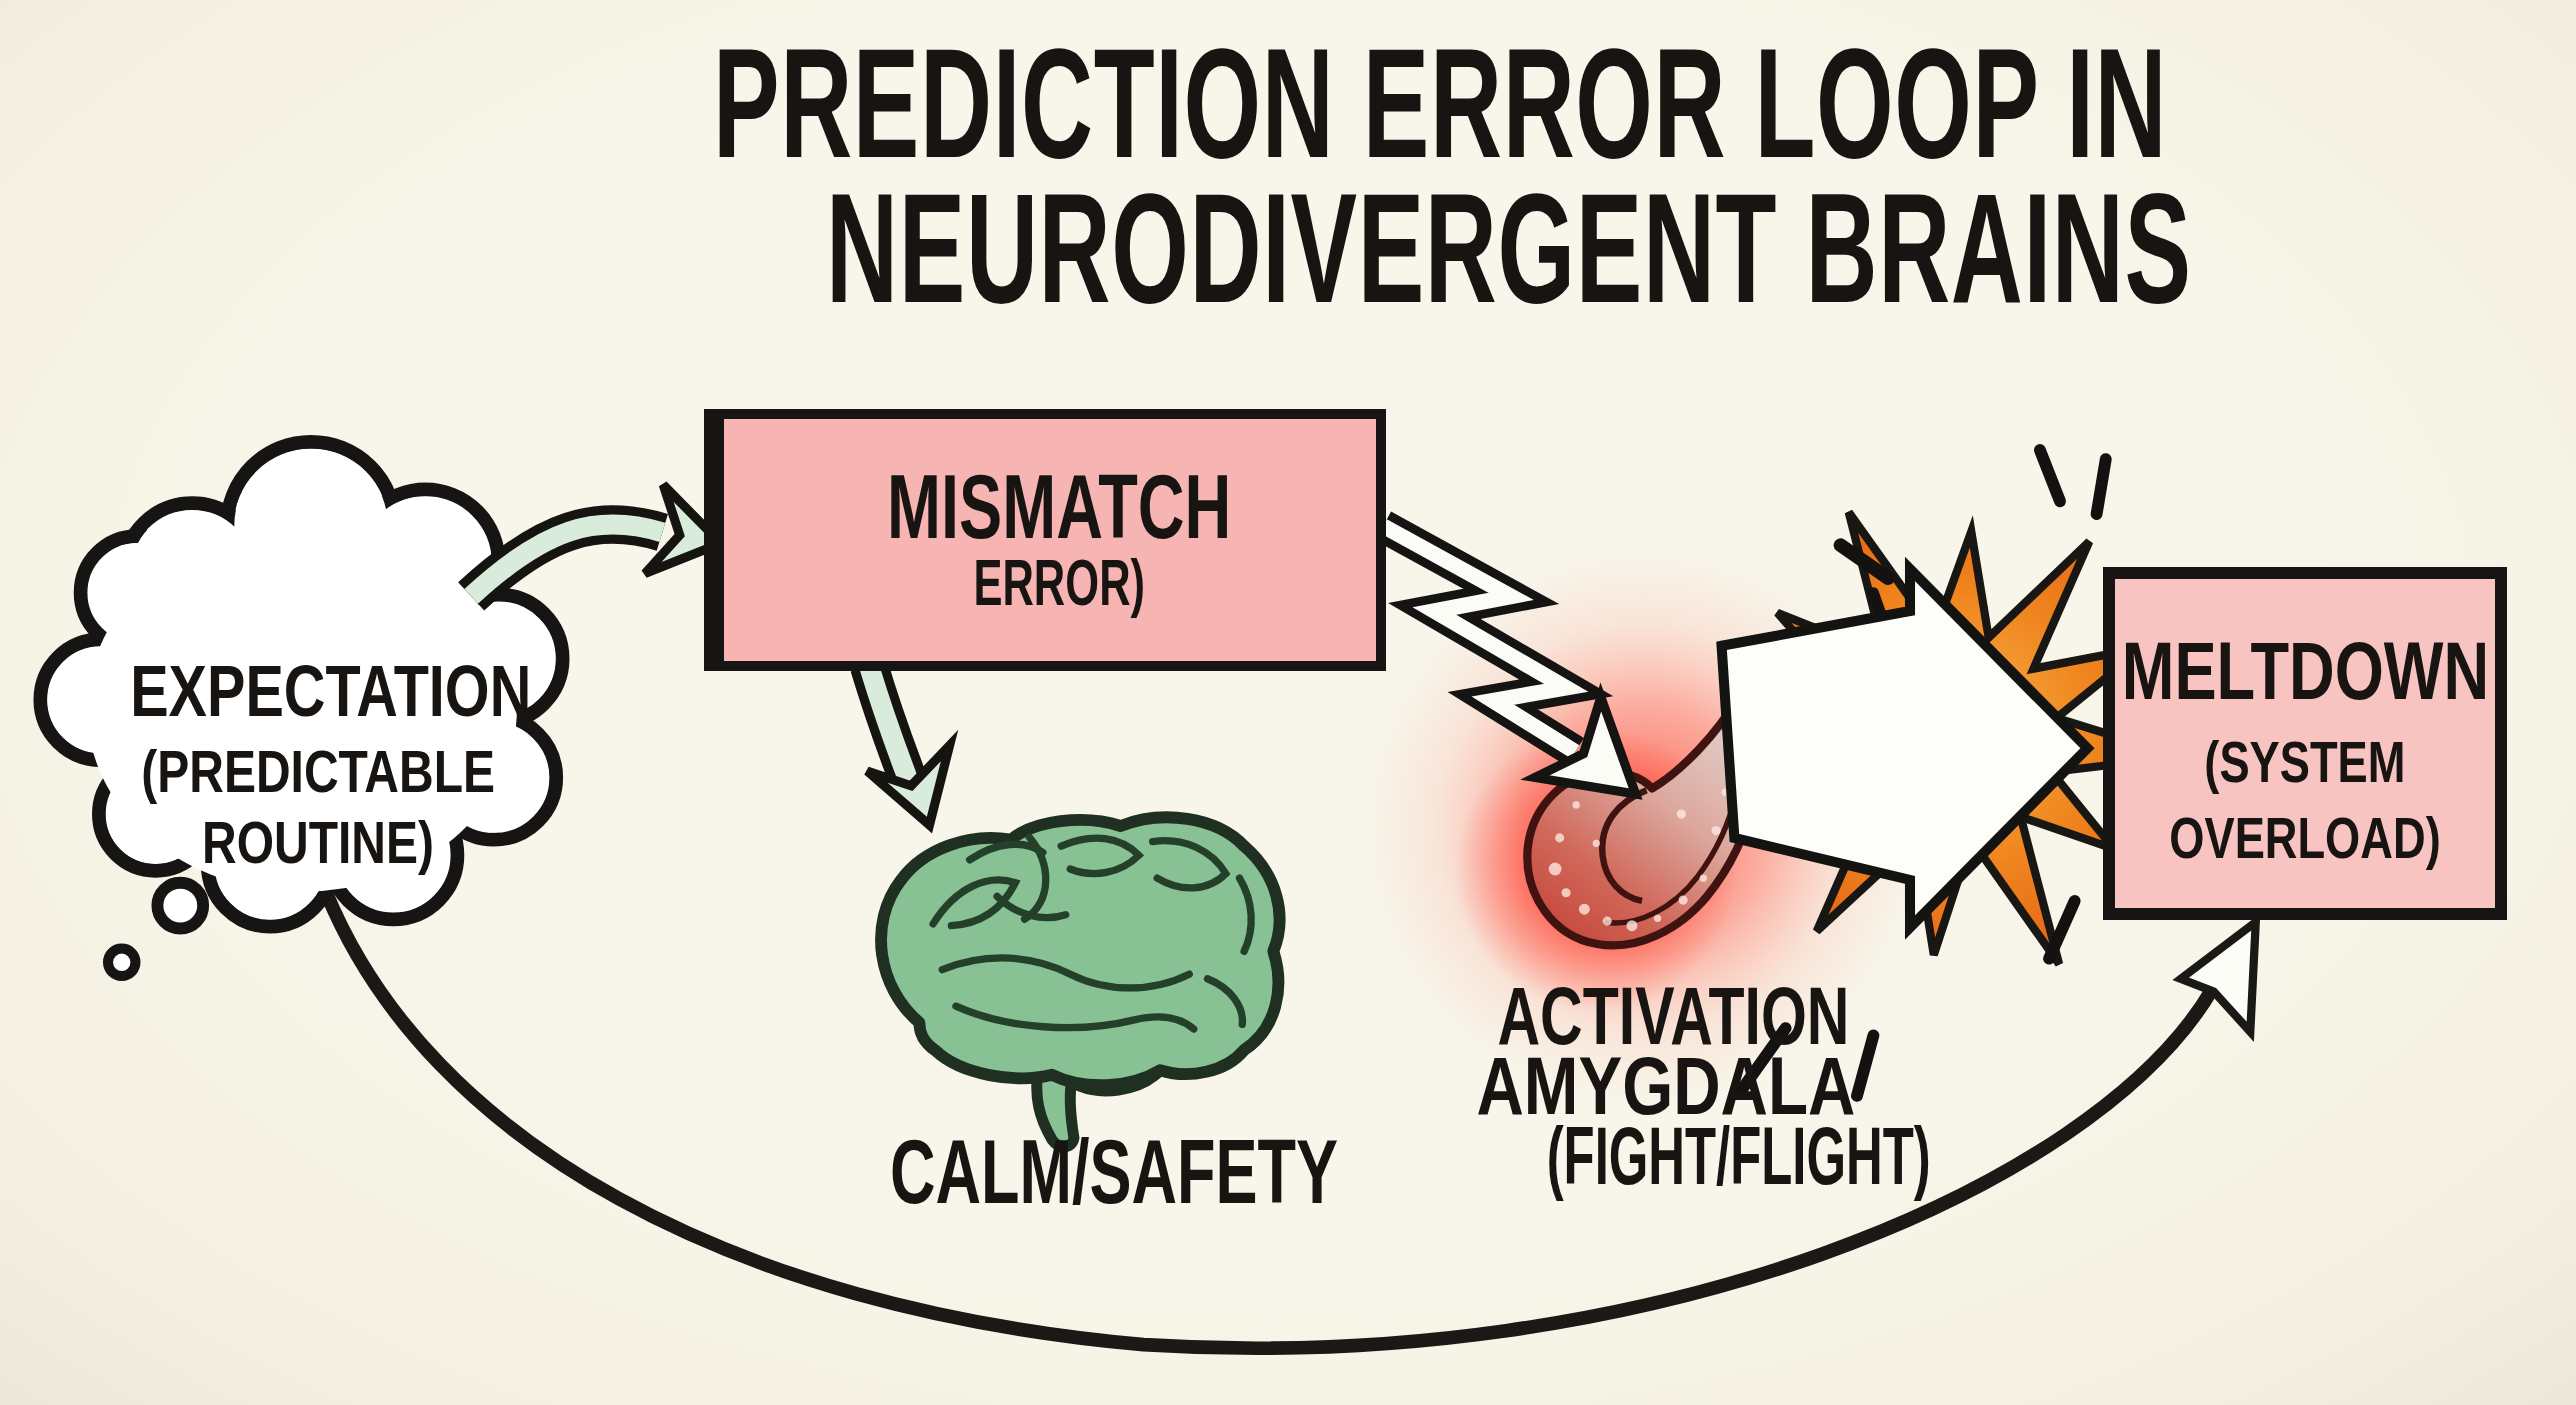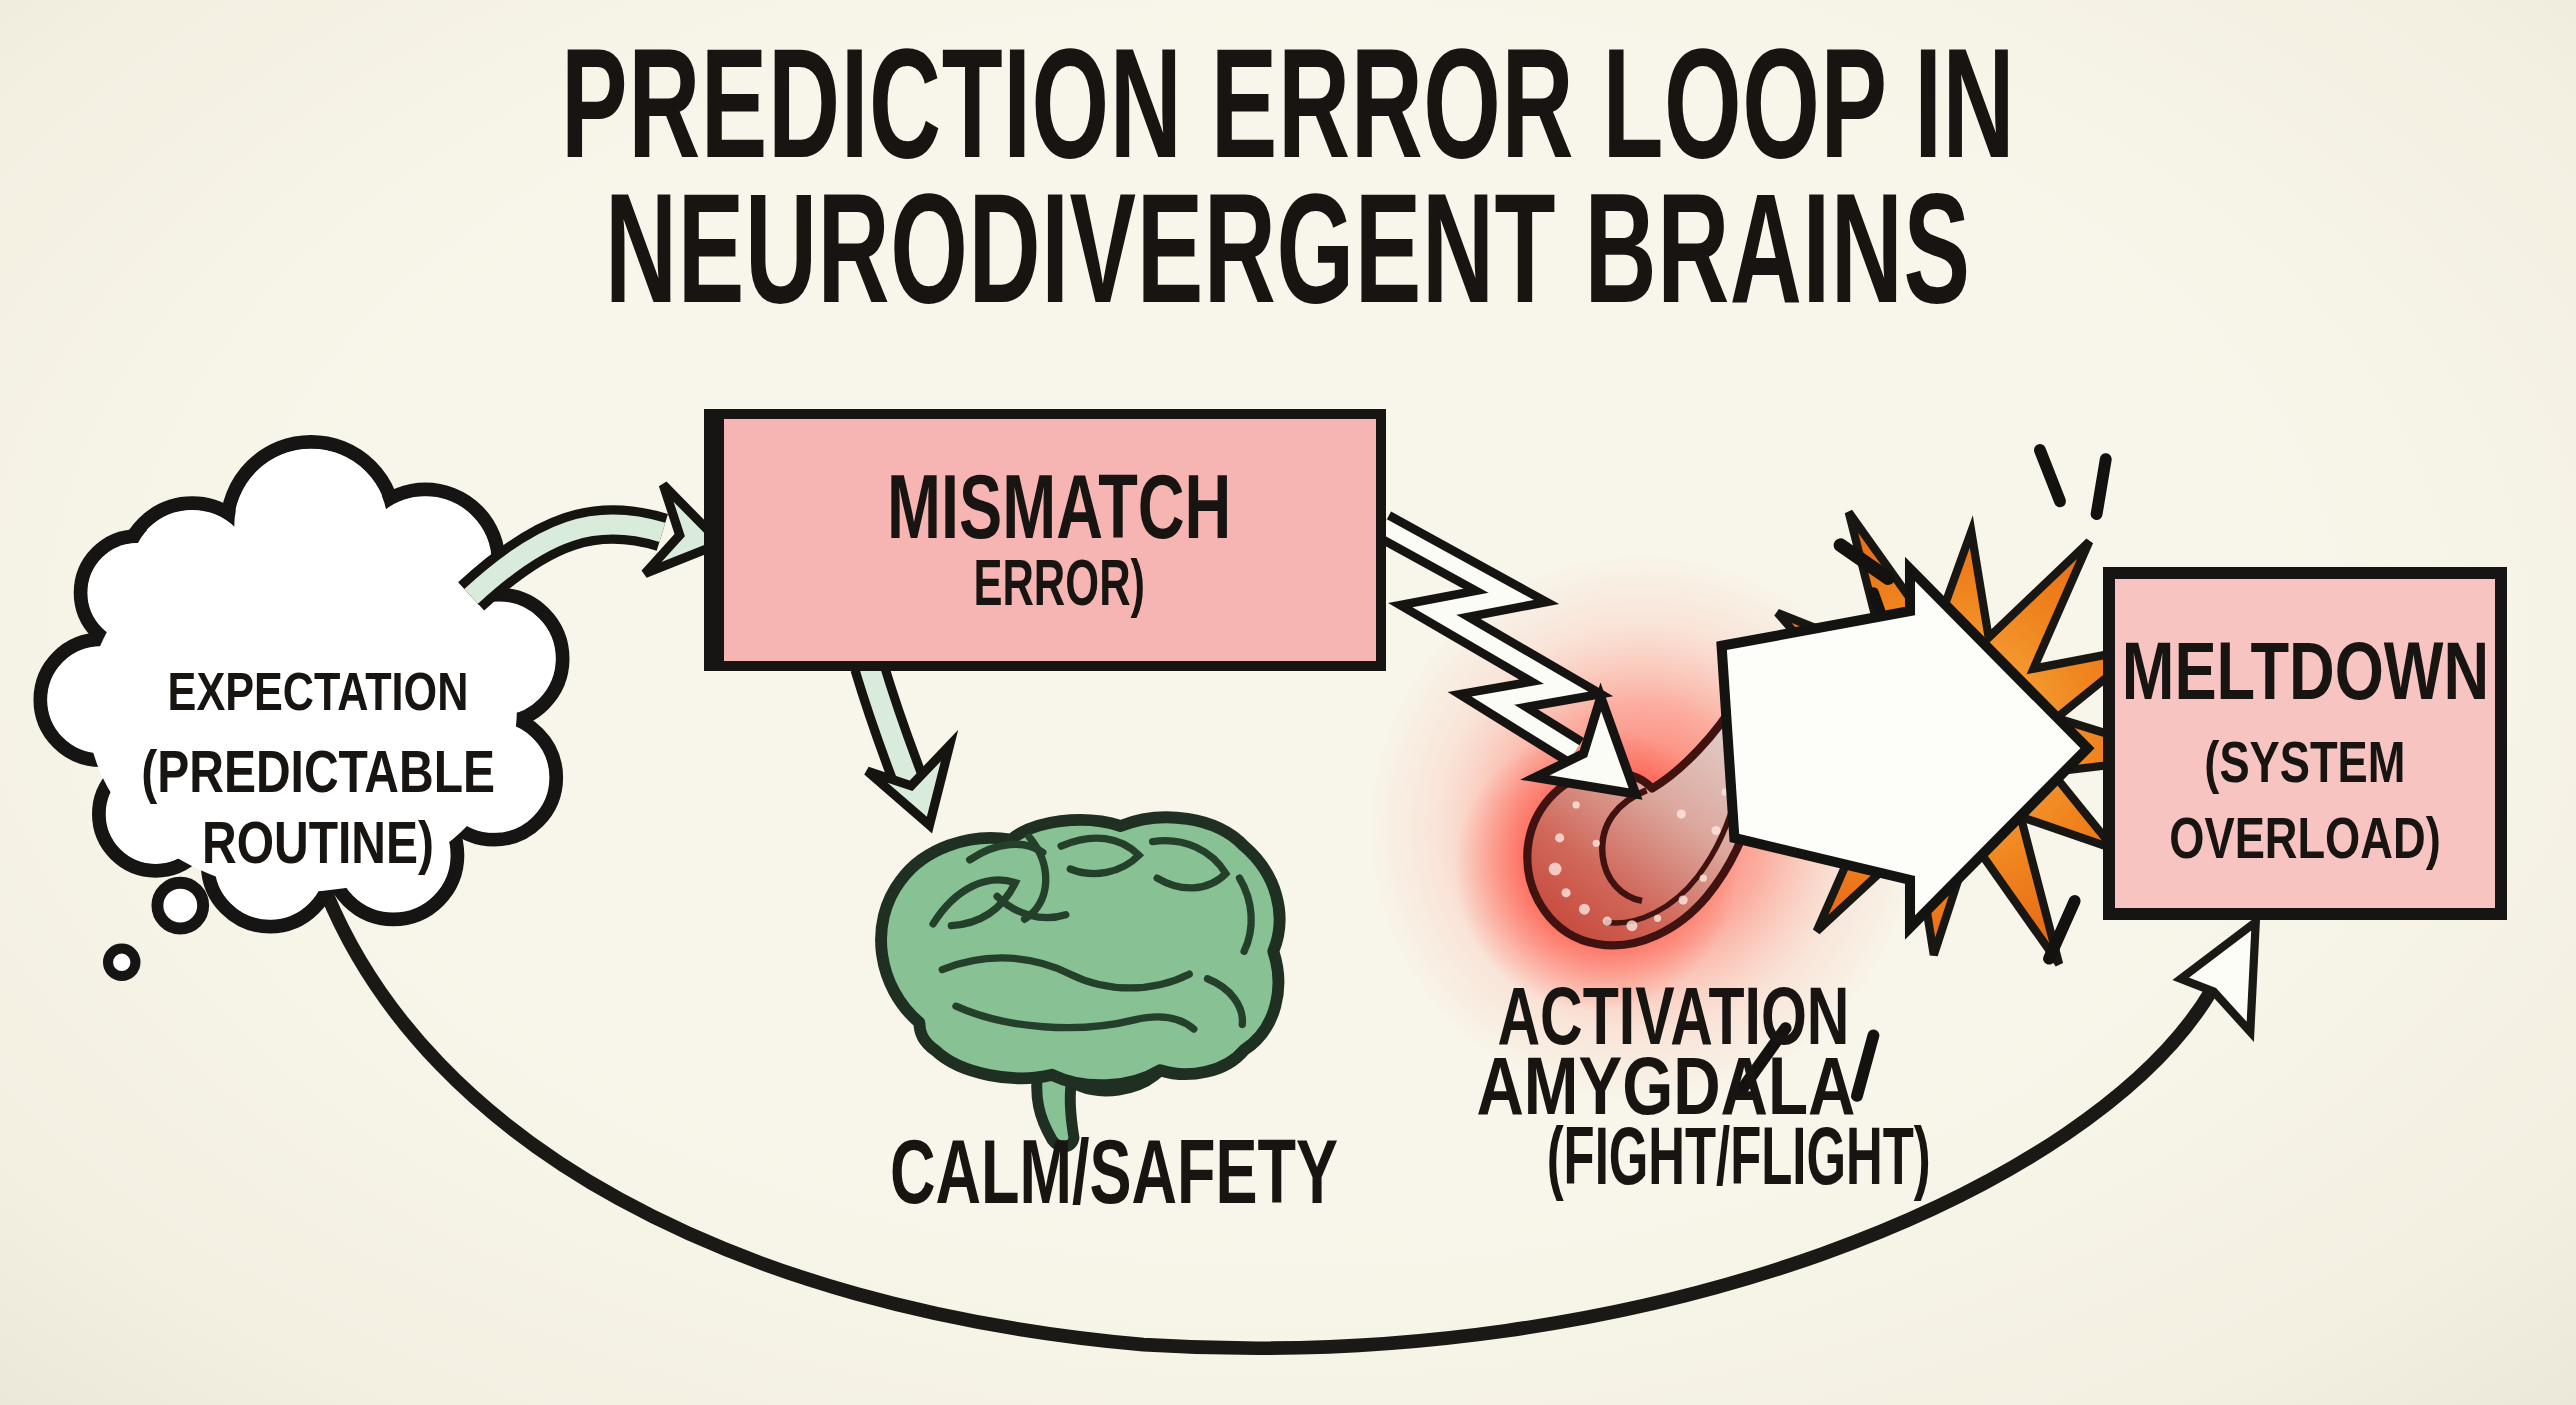--- a/index.html
+++ b/index.html
@@ -7,24 +7,24 @@
   .canvas{
     position:relative;width:2576px;height:1405px;overflow:hidden;
     background:radial-gradient(ellipse at 50% 45%, #f8f5ea 55%, #f3f0e2 85%, #ebe8da 100%);
   }
   svg.art{position:absolute;left:0;top:0;}
   .lbl{position:absolute;text-align:center;color:#171411;font-weight:bold;line-height:1;}
   .cond{display:inline-block;white-space:nowrap;transform-origin:50% 50%;}
   .sx80{transform:scaleX(.80);} .sx78{transform:scaleX(.78);} .sx72{transform:scaleX(.72);}
   .sx70{transform:scaleX(.70);} .sx68{transform:scaleX(.68);} .sx64{transform:scaleX(.64);}
   .sx62{transform:scaleX(.62);}
-  .title-wrap{left:0;top:31px;width:100%;}
+  .title-wrap{left:0;top:31px;width:100%;text-align:right;}
   .title-line{font-size:156px;line-height:145px;letter-spacing:0.9px;}
   .cloud-text{left:80px;top:646px;width:476px;}
-  .cloud-l1{font-size:54px;line-height:90px;}
+  .cloud-l1{font-size:72px;line-height:90px;}
   .cloud-l2{font-size:60px;line-height:71px;}
   .cmp-box{
     position:absolute;left:704px;top:409px;width:682px;height:262px;
     border:10px solid #171513;box-sizing:border-box;display:flex;
   }
   .half{display:flex;flex-direction:column;align-items:center;justify-content:center;box-sizing:border-box;}
   .half-match{width:338px;background:#c9e4cb;}
   .half-mismatch{flex:1;background:#f6b5b2;border-left:10px solid #171513;}
   .match-word{font-size:88px;}
   .mm-l1{font-size:90px;line-height:86px;}

